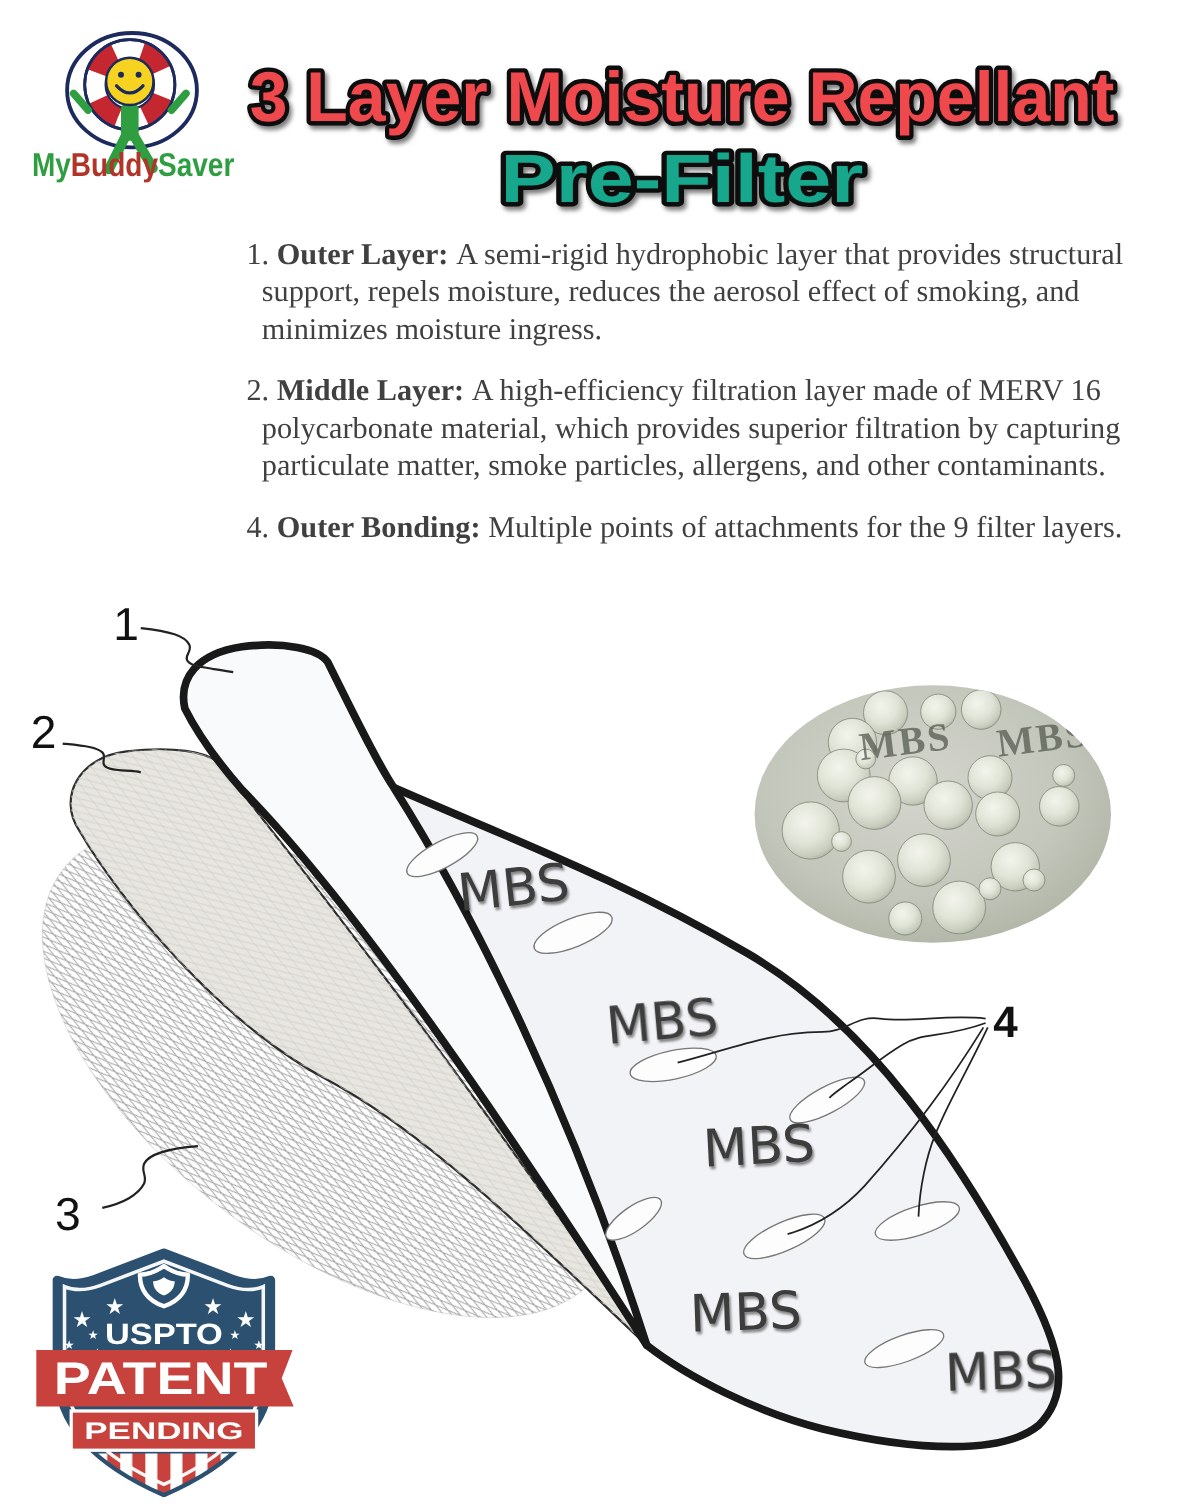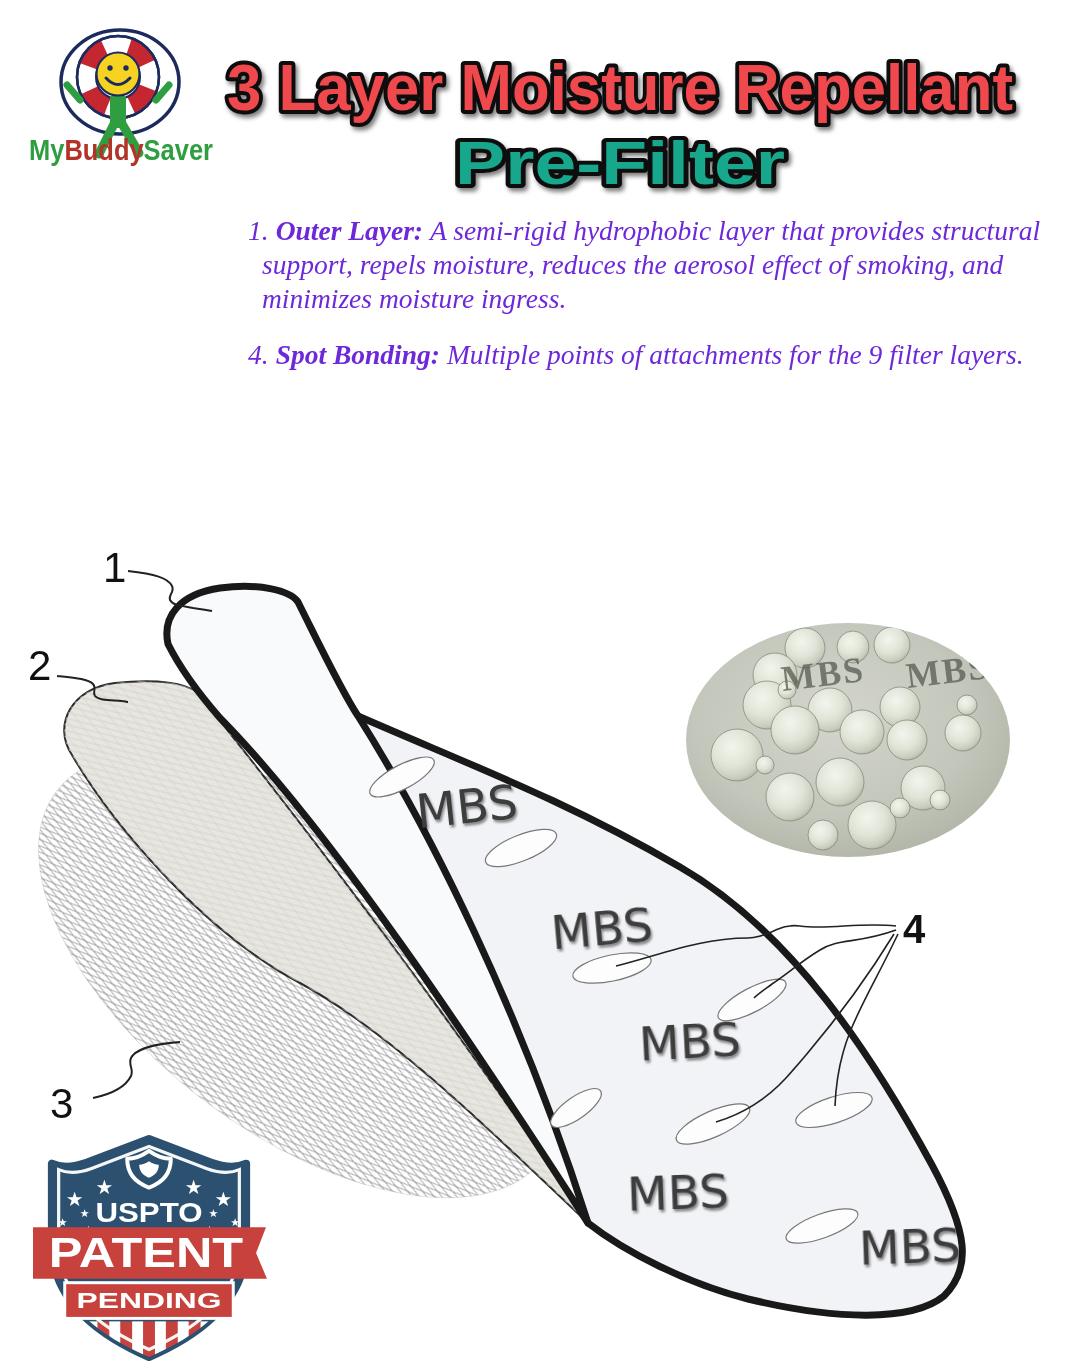--- a/index.html
+++ b/index.html
@@ -1,21 +1,21 @@
 <!DOCTYPE html>
 <html><head>
 <meta charset="utf-8">
 <style>
   html,body{margin:0;padding:0;}
   .page{position:relative;width:1083px;height:1367px;background:#ffffff;overflow:hidden;
         font-family:"Liberation Sans",sans-serif;}
   .abs{position:absolute;}
   
-  .features{left:248px;top:214px;width:802px;color:#6d28d9;
-            font-family:"Liberation Serif",serif;font-size:27.5px;line-height:34px;font-style:italic;}
+  .features{left:224px;top:214px;width:802px;color:#404040;
+            font-family:"Liberation Serif",serif;font-size:27.5px;line-height:34px;}
   .feat{margin:0 0 22px 0;padding-left:14px;text-indent:-14px;}
   .feat .num{margin-right:7px;}
   .feat b{margin-right:7px;}
 </style>
 </head>
 <body>
 
 <div class="page">
 
   <svg class="abs" style="left:25px;top:14px" width="192" height="152" viewBox="0 0 192 152">
@@ -47,21 +47,22 @@
       <filter id="titleShadow" x="-20%" y="-20%" width="140%" height="140%">
         <feDropShadow dx="2.5" dy="3.5" stdDeviation="2" flood-color="#000000" flood-opacity="0.5"></feDropShadow>
       </filter>
     </defs>
     <text x="400" y="82" text-anchor="middle" font-weight="900" font-size="64" font-family="Liberation Sans, sans-serif" fill="#f0484e" stroke="#0d0d0d" stroke-width="8" stroke-linejoin="round" paint-order="stroke" textLength="786" lengthAdjust="spacingAndGlyphs" filter="url(#titleShadow)">3 Layer Moisture Repellant</text>
     <text x="400" y="156" text-anchor="middle" font-weight="900" font-size="62" font-family="Liberation Sans, sans-serif" fill="#16a78c" stroke="#0d0d0d" stroke-width="8" stroke-linejoin="round" paint-order="stroke" textLength="330" lengthAdjust="spacingAndGlyphs" filter="url(#titleShadow)">Pre-Filter</text>
   </svg>
 
   <div class="abs features">
     <p class="feat"><span class="num">1.</span><b>Outer Layer:</b><span>A semi-rigid hydrophobic layer that provides structural support, repels moisture, reduces the aerosol effect of smoking, and minimizes moisture ingress.</span></p>
-    <p class="feat"><span class="num">4.</span><b>Spot Bonding:</b><span>Multiple points of attachments for the 9 filter layers.</span></p>
+    <p class="feat"><span class="num">2.</span><b>Middle Layer:</b><span>A high-efficiency filtration layer made of MERV 16 polycarbonate material, which provides superior filtration by capturing particulate matter, smoke particles, allergens, and other contaminants.</span></p>
+    <p class="feat"><span class="num">4.</span><b>Outer Bonding:</b><span>Multiple points of attachments for the 9 filter layers.</span></p>
   </div>
 
   <svg class="abs" style="left:0;top:540px" width="1083" height="827" viewBox="0 540 1083 827">
     <defs>
       <pattern id="meshPat" patternUnits="userSpaceOnUse" width="24" height="12">
         <path d="M0 0 L24 6 M0 6 L24 12 M0 12 L24 6 M0 6 L24 0" stroke="#8f8f8f" stroke-width="0.9" fill="none"></path>
       </pattern>
       <pattern id="fabricPat" patternUnits="userSpaceOnUse" width="6" height="6" patternTransform="rotate(14)">
         <path d="M0 3 H6" stroke="#d8d5cd" stroke-width="1.4" fill="none"></path>
       </pattern>

